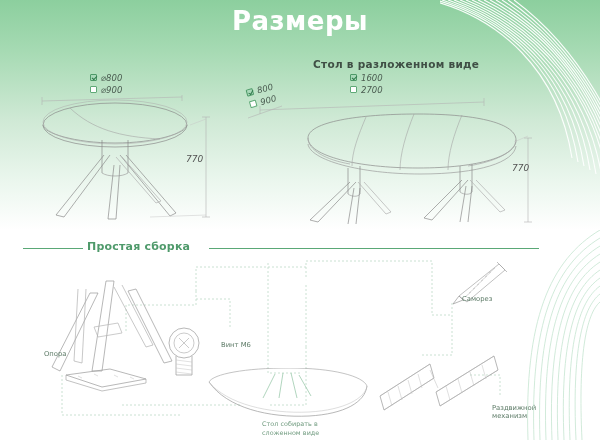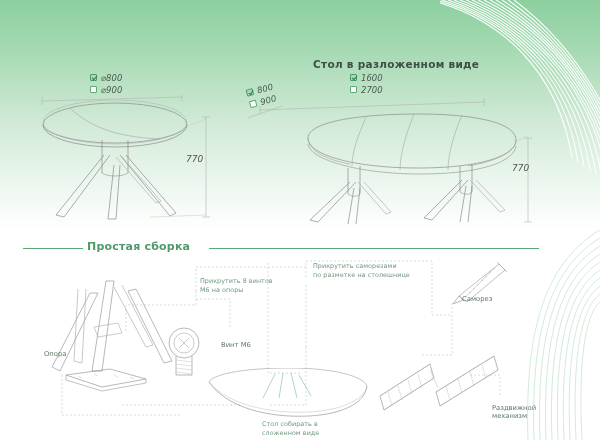--- a/index.html
+++ b/index.html
@@ -126,20 +126,21 @@
       <path d="M38 0 C 110 34, 162 102, 176 190"></path>
       <path d="M44 0 C 116 36, 166 106, 180 194"></path>
       <path d="M50 0 C 120 38, 170 110, 184 198"></path>
       <path d="M56 0 C 124 40, 174 114, 188 202"></path>
       <path d="M62 0 C 128 42, 178 118, 192 206"></path>
       <path d="M68 0 C 132 44, 182 122, 196 210"></path>
       <path d="M74 0 C 136 46, 186 126, 200 214"></path>
     </g>
   </svg>
 
+  <div class="title">Размеры</div>
 
 
   <div class="cbgroup" id="cb-diam">
     <div class="cbrow">
       <span class="cbx on"></span>
       <span class="cblabel">⌀800</span>
     </div>
     <div class="cbrow">
       <span class="cbx"></span>
       <span class="cblabel">⌀900</span>
@@ -329,24 +330,20 @@
       <path d="M10 52 L14 66 M20 46 L24 60 M30 40 L34 54 M40 34 L44 48" stroke="#c0c0c0" stroke-width="0.5"></path>
 
       <path d="M58 52 L62 66 L120 30 L116 16 Z"></path>
       <path d="M58 52 L116 16 M62 66 L120 30" stroke="#b4b4b4" stroke-width="0.5"></path>
       <path d="M68 46 L72 60 M80 39 L84 53 M92 32 L96 46 M104 25 L108 39" stroke="#c0c0c0" stroke-width="0.5"></path>
 
       <path d="M52 30 L60 48" stroke="#bdbdbd" stroke-width="0.5"></path>
     </g>
   </svg>
 
-  <div class="note" id="note-screws">Прикрутить 8 винтов
-М6 на опоры</div>
-  <div class="note" id="note-selftap">Прикрутить саморезами
-по разметке на столешнице</div>
   <div class="note" id="note-fold">Стол собирать в
 сложенном виде</div>
 
   <div class="part-label" id="lbl-opora">Опора</div>
   <div class="part-label" id="lbl-vint">Винт М6</div>
   <div class="part-label" id="lbl-samorez">Саморез</div>
   <div class="part-label" id="lbl-mech" style="white-space:pre-line;">Раздвижной
 механизм</div>
 
   <svg class="swirl-bl" viewBox="0 0 120 210">

